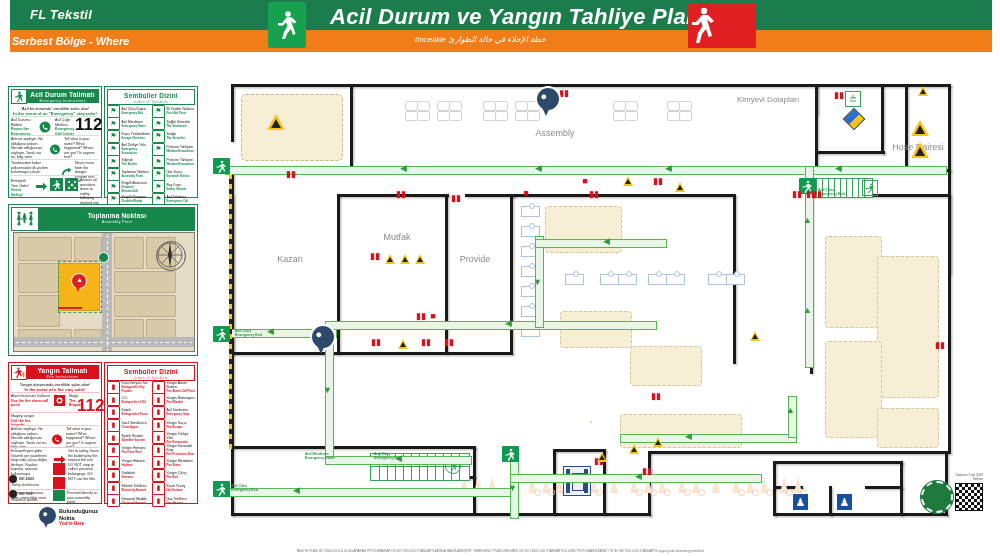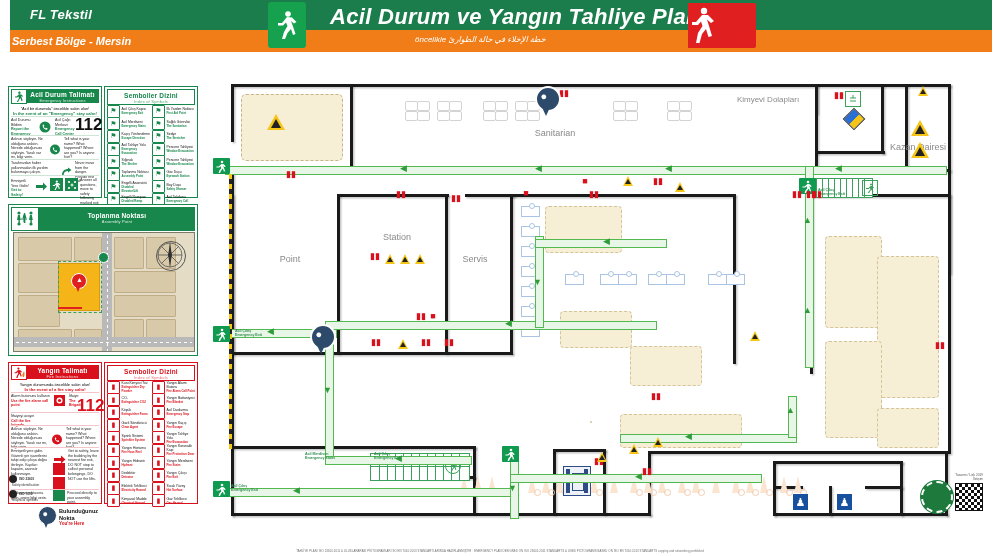--- a/index.html
+++ b/index.html
@@ -118,21 +118,21 @@
 <body>
 
 <div class="page">
 
   <div class="hdr">
     <div class="hdr-green"></div>
     <div class="hdr-orange"></div>
     <div class="hdr-white-l"></div>
     <div class="hdr-white-r"></div>
     <div class="company">FL Tekstil</div>
-    <div class="zone">Serbest Bölge - Mersin</div>
+    <div class="zone">Serbest Bölge - Where</div>
     <div class="title-main">Acil Durum ve Yangın Tahliye Planı</div>
     <div class="title-ar">خطة الإخلاء في حالة الطوارئ öncelikle</div>
     <div class="exit-badge">
       <svg width="24" height="32" viewBox="0 0 24 32">
           <g fill="#fff">
         <circle cx="13" cy="5" r="2.8"></circle>
         <path d="M12 8 L7 14 L3 14 L3 16.5 L8 16.5 L11 13.5 L12.5 17 L9 23 L7 30 L10 30 L12.5 24 L16 20 L18 26 L20.5 25 L18 17.5 L16 12 L19 14.5 L21.5 13 L17 8.5 Z"></path>
       </g>
       <path d="M2 2 L2 30" stroke="#fff" stroke-width="0" fill="none"></path>
         </svg>
@@ -619,30 +619,30 @@
     <div class="beige" style="left:620px;top:180px;width:55px;height:90px;"></div>
     <div class="beige" style="left:672px;top:200px;width:60px;height:140px;"></div>
     <div class="beige" style="left:620px;top:285px;width:55px;height:95px;"></div>
     <div class="beige" style="left:672px;top:352px;width:60px;height:38px;"></div>
     <div class="beige" style="left:425px;top:290px;width:70px;height:38px;"></div>
     <div class="beige" style="left:415px;top:358px;width:120px;height:32px;"></div>
     <div class="beige" style="left:340px;top:150px;width:75px;height:45px;"></div>
     <div class="beige" style="left:355px;top:255px;width:70px;height:35px;"></div>
     <div class="beige" style="left:385px;top:365px;width:0px;height:0px;"></div>
 
-    <div class="rm-lbl" style="left:310px;top:72px;width:80px;">Sanitarian</div>
+    <div class="rm-lbl" style="left:310px;top:72px;width:80px;">Assembly</div>
     <div class="rm-lbl sm" style="left:528px;top:38px;width:70px;">
       <span>Kimyevi Dolapları</span>
     </div>
     <div class="rm-lbl" style="left:680px;top:85px;width:66px;line-height:12px;">
-      <span>Kazan Dairesi</span>
-    </div>
-    <div class="rm-lbl" style="left:45px;top:198px;width:80px;">Point</div>
-    <div class="rm-lbl" style="left:152px;top:176px;width:80px;">Station</div>
-    <div class="rm-lbl" style="left:235px;top:198px;width:70px;">Servis</div>
+      <span>Hose Dairesi</span>
+    </div>
+    <div class="rm-lbl" style="left:45px;top:198px;width:80px;">Kazan</div>
+    <div class="rm-lbl" style="left:152px;top:176px;width:80px;">Mutfak</div>
+    <div class="rm-lbl" style="left:235px;top:198px;width:70px;">Provide</div>
 
     <div class="chair" style="left:200px;top:45px;"></div>
     <div class="chair" style="left:212px;top:45px;"></div>
     <div class="chair" style="left:200px;top:55px;"></div>
     <div class="chair" style="left:212px;top:55px;"></div>
     <div class="chair" style="left:232px;top:45px;"></div>
     <div class="chair" style="left:244px;top:45px;"></div>
     <div class="chair" style="left:232px;top:55px;"></div>
     <div class="chair" style="left:244px;top:55px;"></div>
     <div class="chair" style="left:278px;top:45px;"></div>

